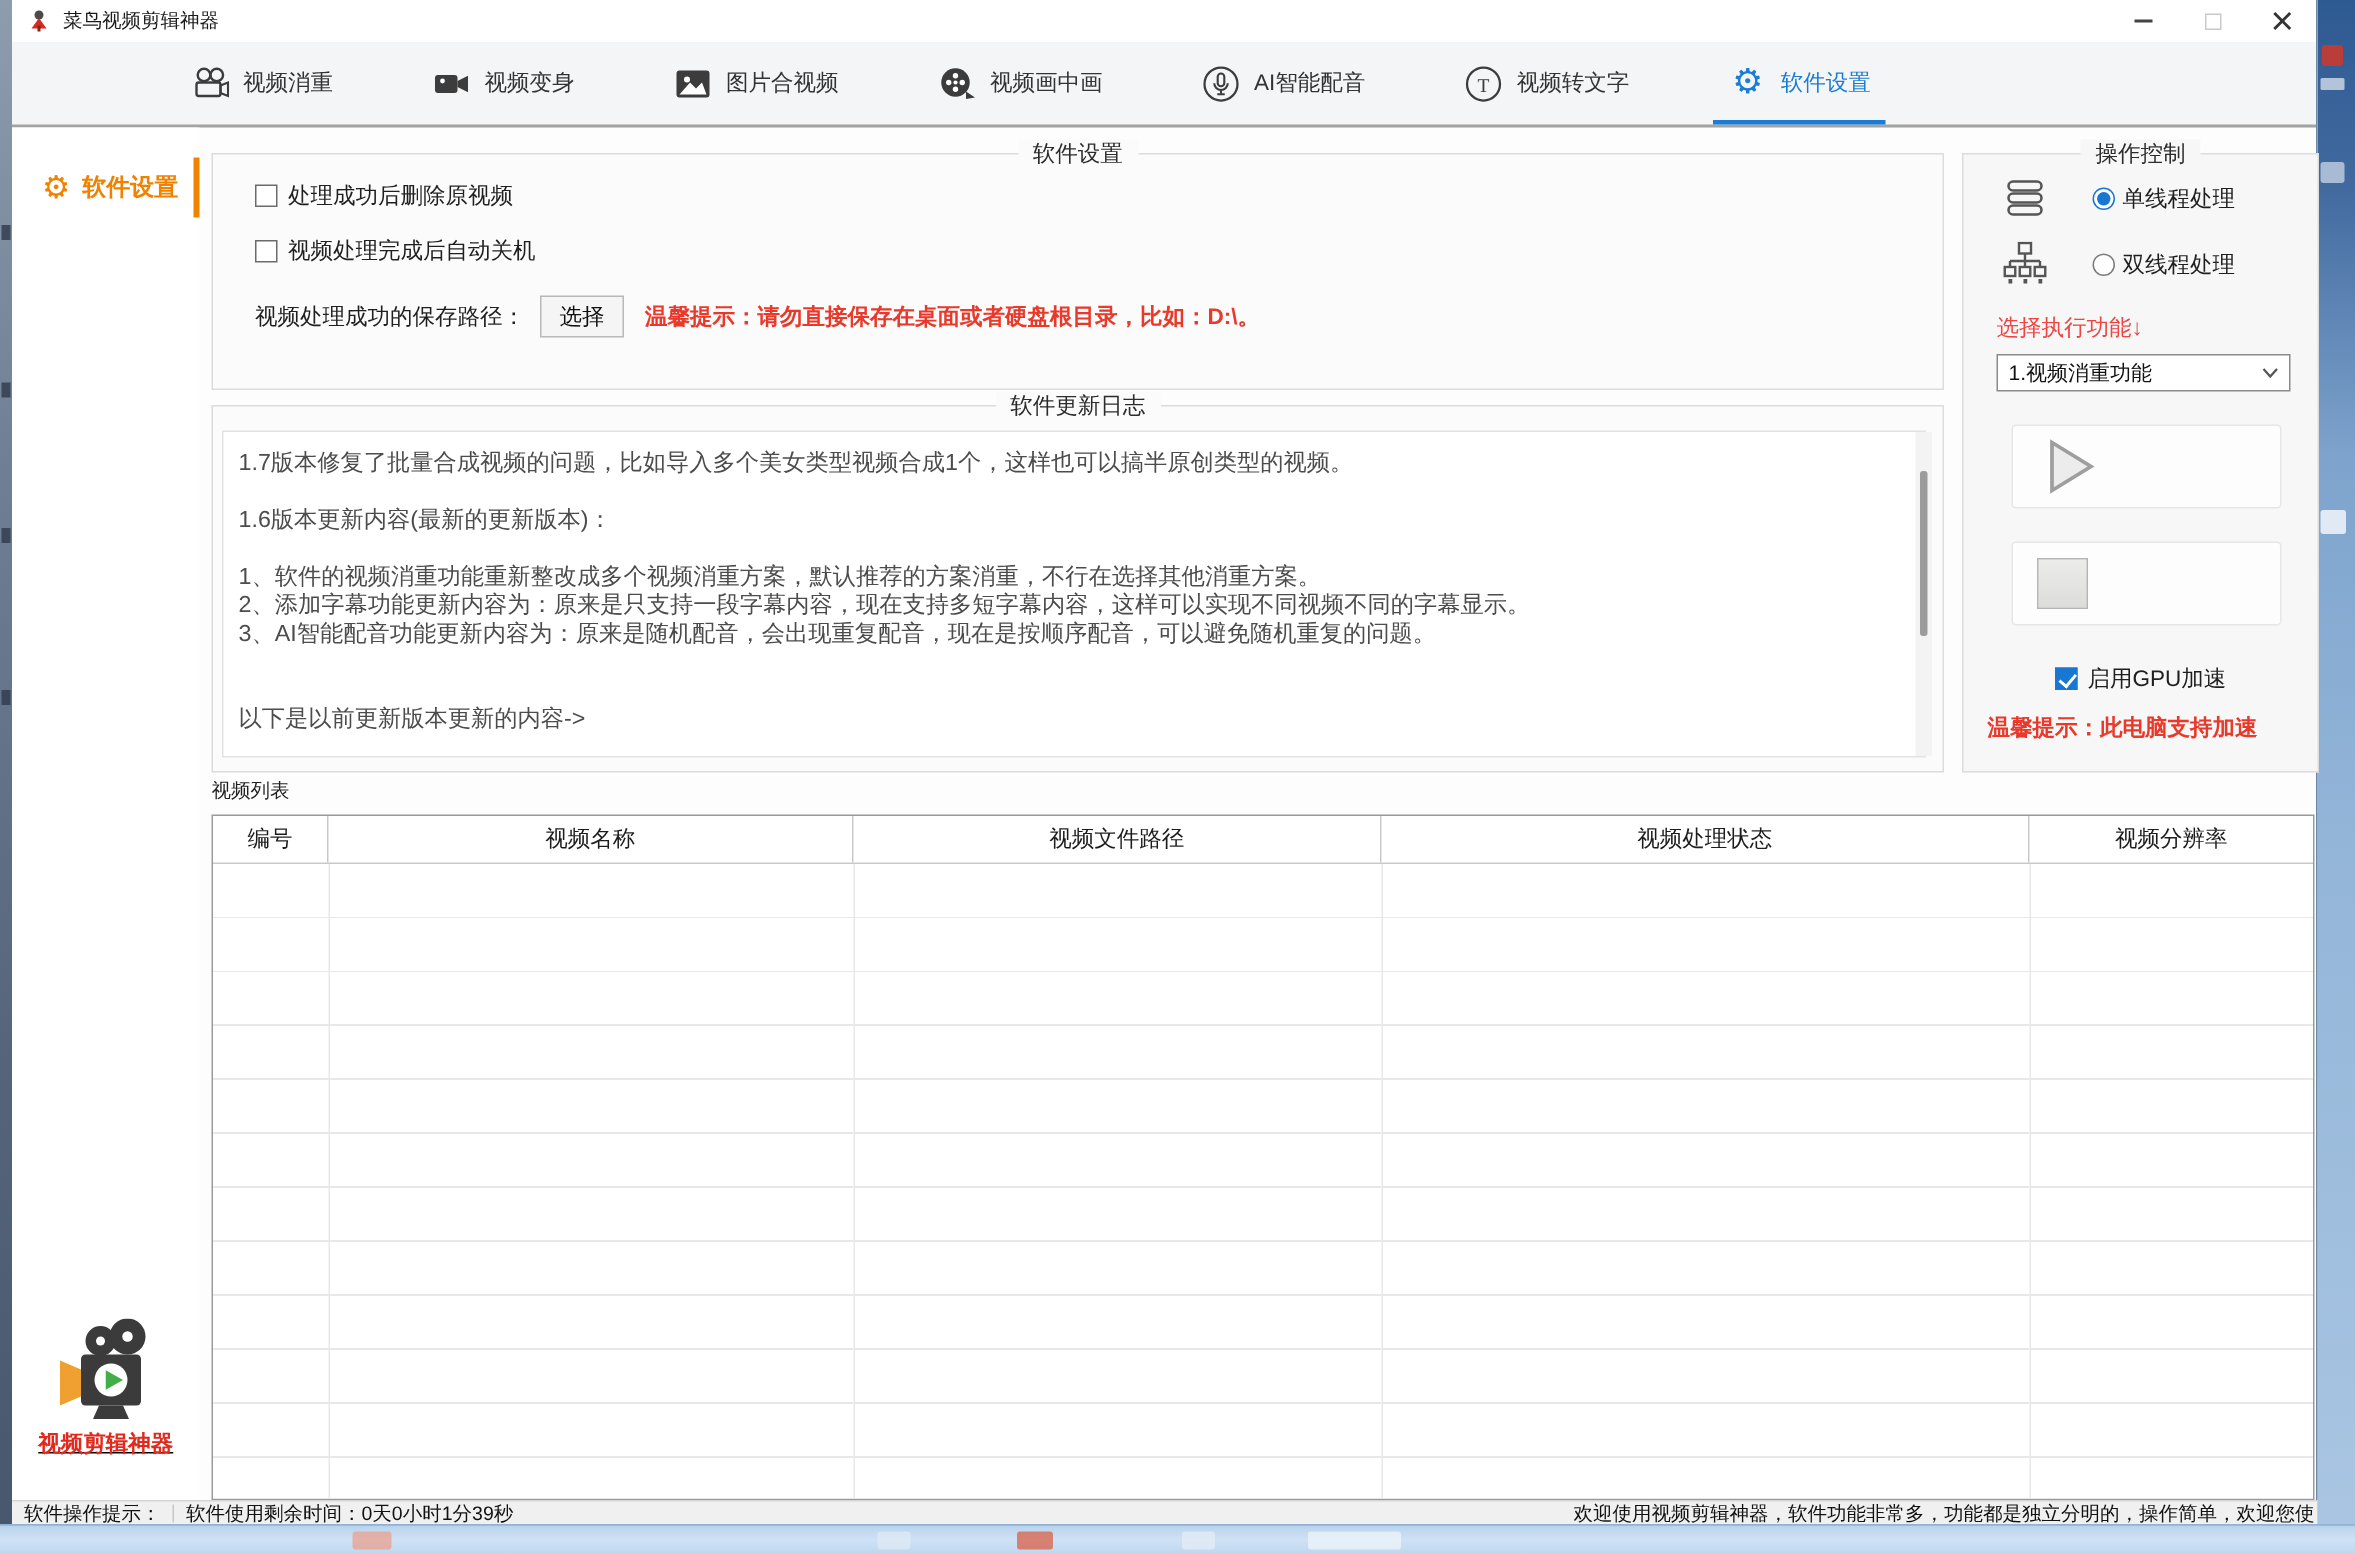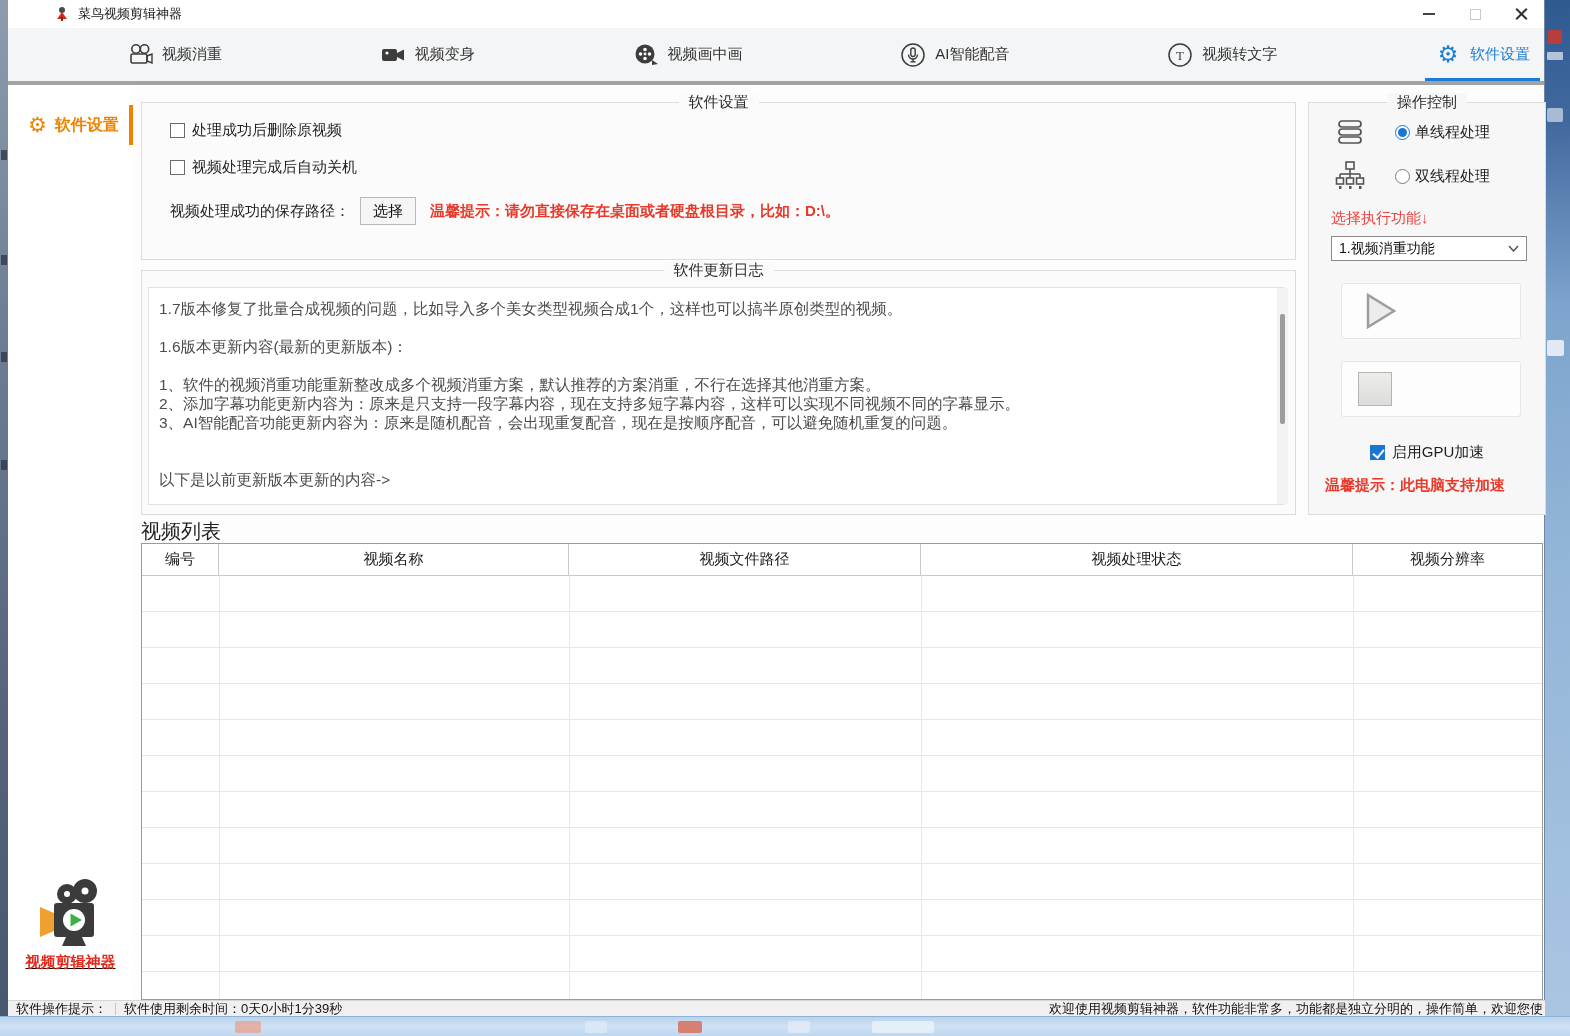--- a/index.html
+++ b/index.html
@@ -19,34 +19,34 @@
   .desktop-right .frag-d { position:absolute; left:2px; top:340px; width:17px; height:16px; background:#f2f6fa; opacity:.85; border-radius:2px; }
   .taskbar { position:absolute; left:0; top:1016px; width:1570px; height:20px;
     background:linear-gradient(180deg,#b9d3ec 0%,#cfe2f5 50%,#bed7ef 100%); border-top:1px solid #8fb2d6; }
   .taskbar .tb { position:absolute; top:4px; height:12px; border-radius:2px; opacity:.75; }
 
   
   .window { position:absolute; left:8px; top:0; width:1537px; height:1016px; background:#fdfdfd;
     border-right:1px solid #6f87a3; }
 
   .titlebar { position:absolute; left:0; top:0; width:100%; height:28px; background:#ffffff;
-    display:flex; align-items:center;padding-left:36px; }
+    display:flex; align-items:center; }
   .titlebar .app-icon { width:16px; height:16px; margin:0 8px 0 10px; }
   .titlebar .title { font-size:13px; color:#1b1b1b; }
   .win-controls { position:absolute; right:0; top:0; height:28px; display:flex; }
   .win-btn { width:46px; height:28px; display:flex; align-items:center; justify-content:center; cursor:default; }
   .glyph-min { width:12px; height:0; border-top:2px solid #444; }
   .glyph-max { width:11px; height:11px; border:1px solid #c9c9c9; }
   .glyph-close { position:relative; width:13px; height:13px; }
   .glyph-close::before,.glyph-close::after { content:""; position:absolute; left:-1px; top:5px; width:15px; height:2px; background:#333; }
   .glyph-close::before { transform:rotate(45deg); } .glyph-close::after { transform:rotate(-45deg); }
 
   
   .navbar { position:absolute; left:0; top:28px; width:100%; height:57px; background:#f4f5f6;
-    border-bottom:4px solid #a3a3a3; display:flex; align-items:center;justify-content:space-between; }
+    border-bottom:2px solid #a3a3a3; display:flex; align-items:center; }
   .nav-tab { display:flex; align-items:center; gap:9px; height:100%; padding:0 14px; position:relative;
     font-size:15px; color:#333; cursor:pointer; }
   .nav-tab:nth-child(1){ margin-left:105px; } 
   .nav-tab + .nav-tab { margin-left:38px; }
   .nav-tab.active { color:#1a7dd5; }
   .nav-tab.active::after { content:""; position:absolute; left:4px; right:4px; bottom:0; height:3px; background:#1a7dd5; }
   .nav-ic { width:26px; height:26px; display:flex; align-items:center; justify-content:center; }
   .gear-char { font-family:"DejaVu Sans",sans-serif; font-size:23px; line-height:1; }
   .gear-blue { color:#1a7dd5; } .gear-orange { color:#f08200; }
 
@@ -94,21 +94,21 @@
   .fn-select { margin:8px 0 0 22px; width:196px; height:25px; border:1px solid #8a8a8a; background:#fff;
     display:flex; align-items:center; justify-content:space-between; padding:0 7px; font-size:14px; color:#111; cursor:pointer; }
   .big-btn { margin:22px 0 0 32px; width:180px; height:56px; background:#fdfdfd; border:1px solid #e6e6e6;
     border-radius:3px; display:flex; align-items:center; cursor:pointer; }
   .stop-sq { width:34px; height:34px; margin-left:16px; background:linear-gradient(180deg,#ececea,#dcdcda);
     border:1px solid #b4b4b2; }
   .gpu-row { display:flex; align-items:center; gap:7px; justify-content:center; margin-top:26px; font-size:15px; color:#1f1f1f; }
   .gpu-tip { margin:14px 0 0 16px; color:#e8392a; font-size:15px; font-weight:bold; }
 
   
-  .list-label { position:absolute; left:133px; top:518px; font-size:20px; color:#1f1f1f; }
+  .list-label { position:absolute; left:133px; top:518px; font-size:13px; color:#1f1f1f; }
   .vtable { position:absolute; left:133px; top:543px; width:1402px; height:457px; border:1px solid #9a9a9a; background:#fff; }
   .vhead { display:flex; height:32px; border-bottom:1px solid #c9c9c9; }
   .vhead .hc { display:flex; align-items:center; justify-content:center; font-size:15px; color:#1c1c1c;
     border-right:1px solid #c9c9c9; }
   .vhead .hc:last-child { border-right:none; }
   .vbody { position:relative; height:423px;
     background:repeating-linear-gradient(180deg, #ffffff 0 35px, #e8e8e8 35px 36px); }
   .vline { position:absolute; top:0; bottom:0; width:1px; background:#e8e8e8; }
 
   
@@ -186,20 +186,30 @@
           <svg width="26" height="22" viewBox="0 0 26 22">
             <rect x="2" y="5" width="15" height="12" rx="2" fill="#3c3c3c"></rect>
             <polygon points="17,9 24,5.5 24,16.5 17,13" fill="#3c3c3c"></polygon>
             <circle cx="7" cy="9" r="1.6" fill="#fff"></circle>
           </svg>
         </span>
         <span>视频变身</span>
       </div>
       <div class="nav-tab">
         <span class="nav-ic">
+          <svg width="26" height="22" viewBox="0 0 26 22">
+            <rect x="2" y="2" width="22" height="18" rx="2" fill="#3c3c3c"></rect>
+            <circle cx="9" cy="8" r="2" fill="#fff"></circle>
+            <polygon points="4,18 11,10 15,14 19,10 22,18" fill="#fff"></polygon>
+          </svg>
+        </span>
+        <span>图片合视频</span>
+      </div>
+      <div class="nav-tab">
+        <span class="nav-ic">
           <svg width="26" height="24" viewBox="0 0 26 24">
             <circle cx="12" cy="11" r="9.5" fill="#3c3c3c"></circle>
             <circle cx="12" cy="6.5" r="1.8" fill="#fff"></circle>
             <circle cx="7.5" cy="11" r="1.8" fill="#fff"></circle>
             <circle cx="16.5" cy="11" r="1.8" fill="#fff"></circle>
             <circle cx="12" cy="15.5" r="1.8" fill="#fff"></circle>
             <circle cx="12" cy="11" r="1.4" fill="#fff"></circle>
             <path d="M19 17 L25 21 L19 22 Z" fill="#3c3c3c"></path>
           </svg>
         </span>

